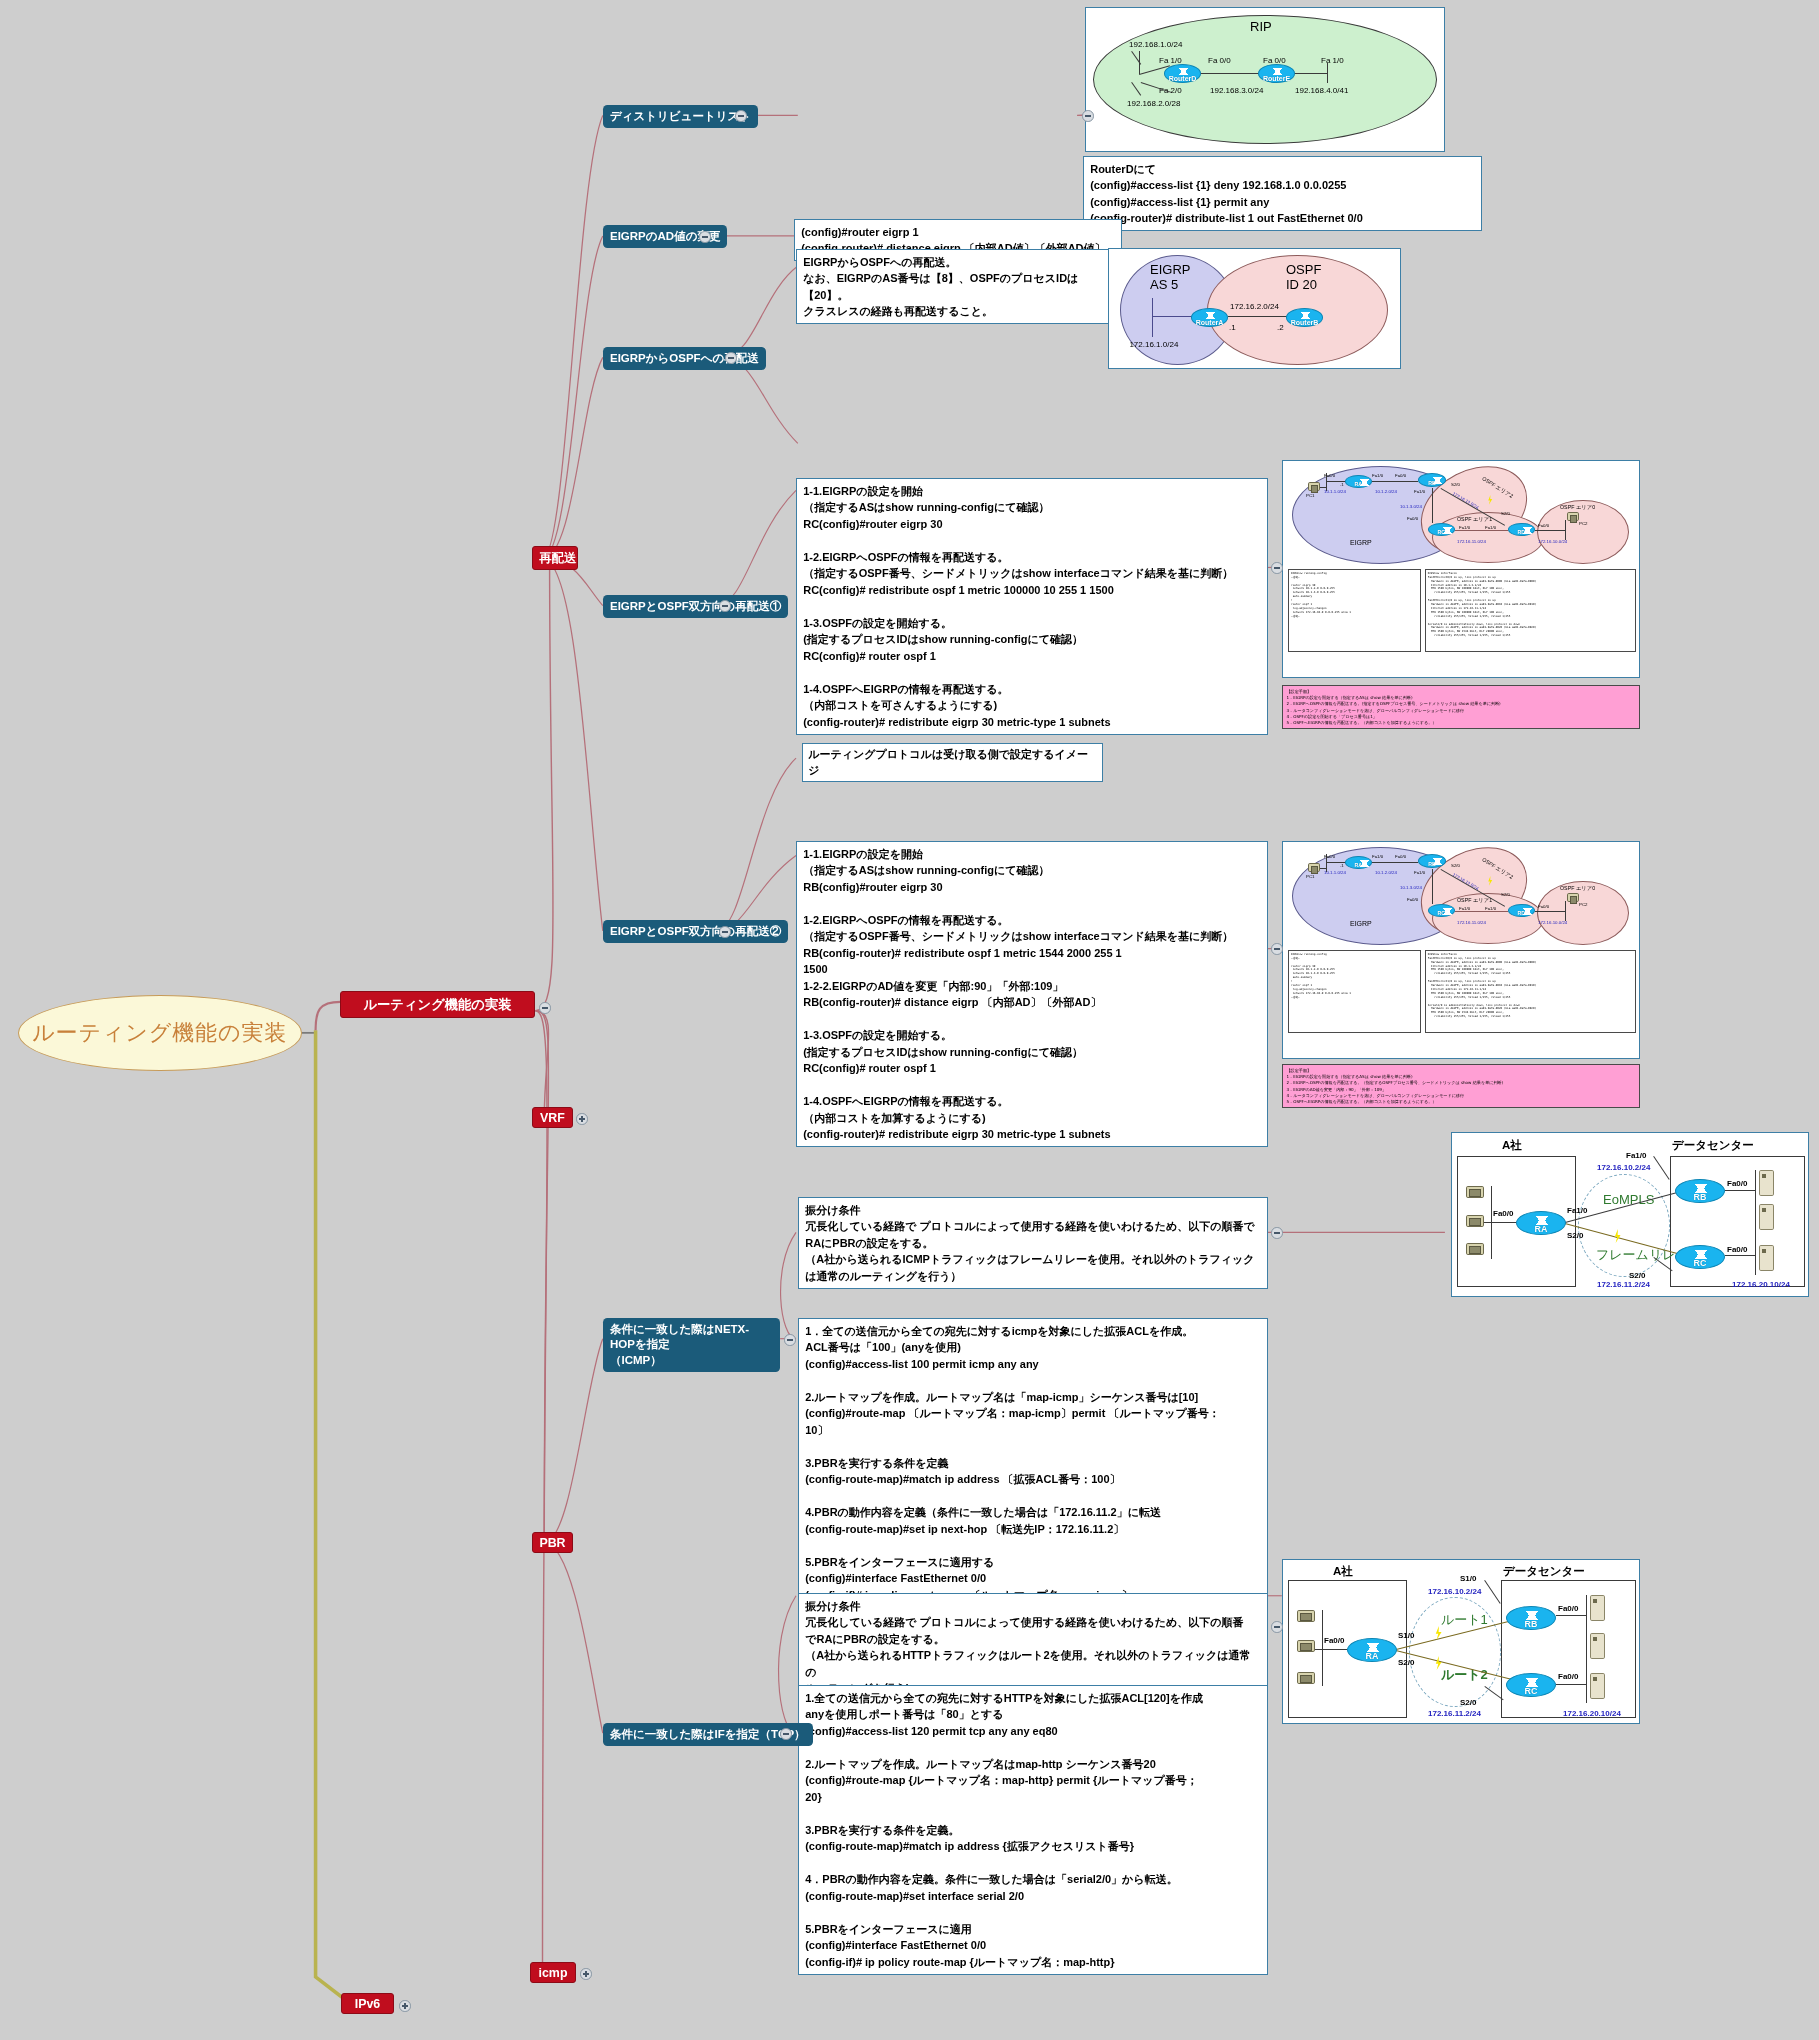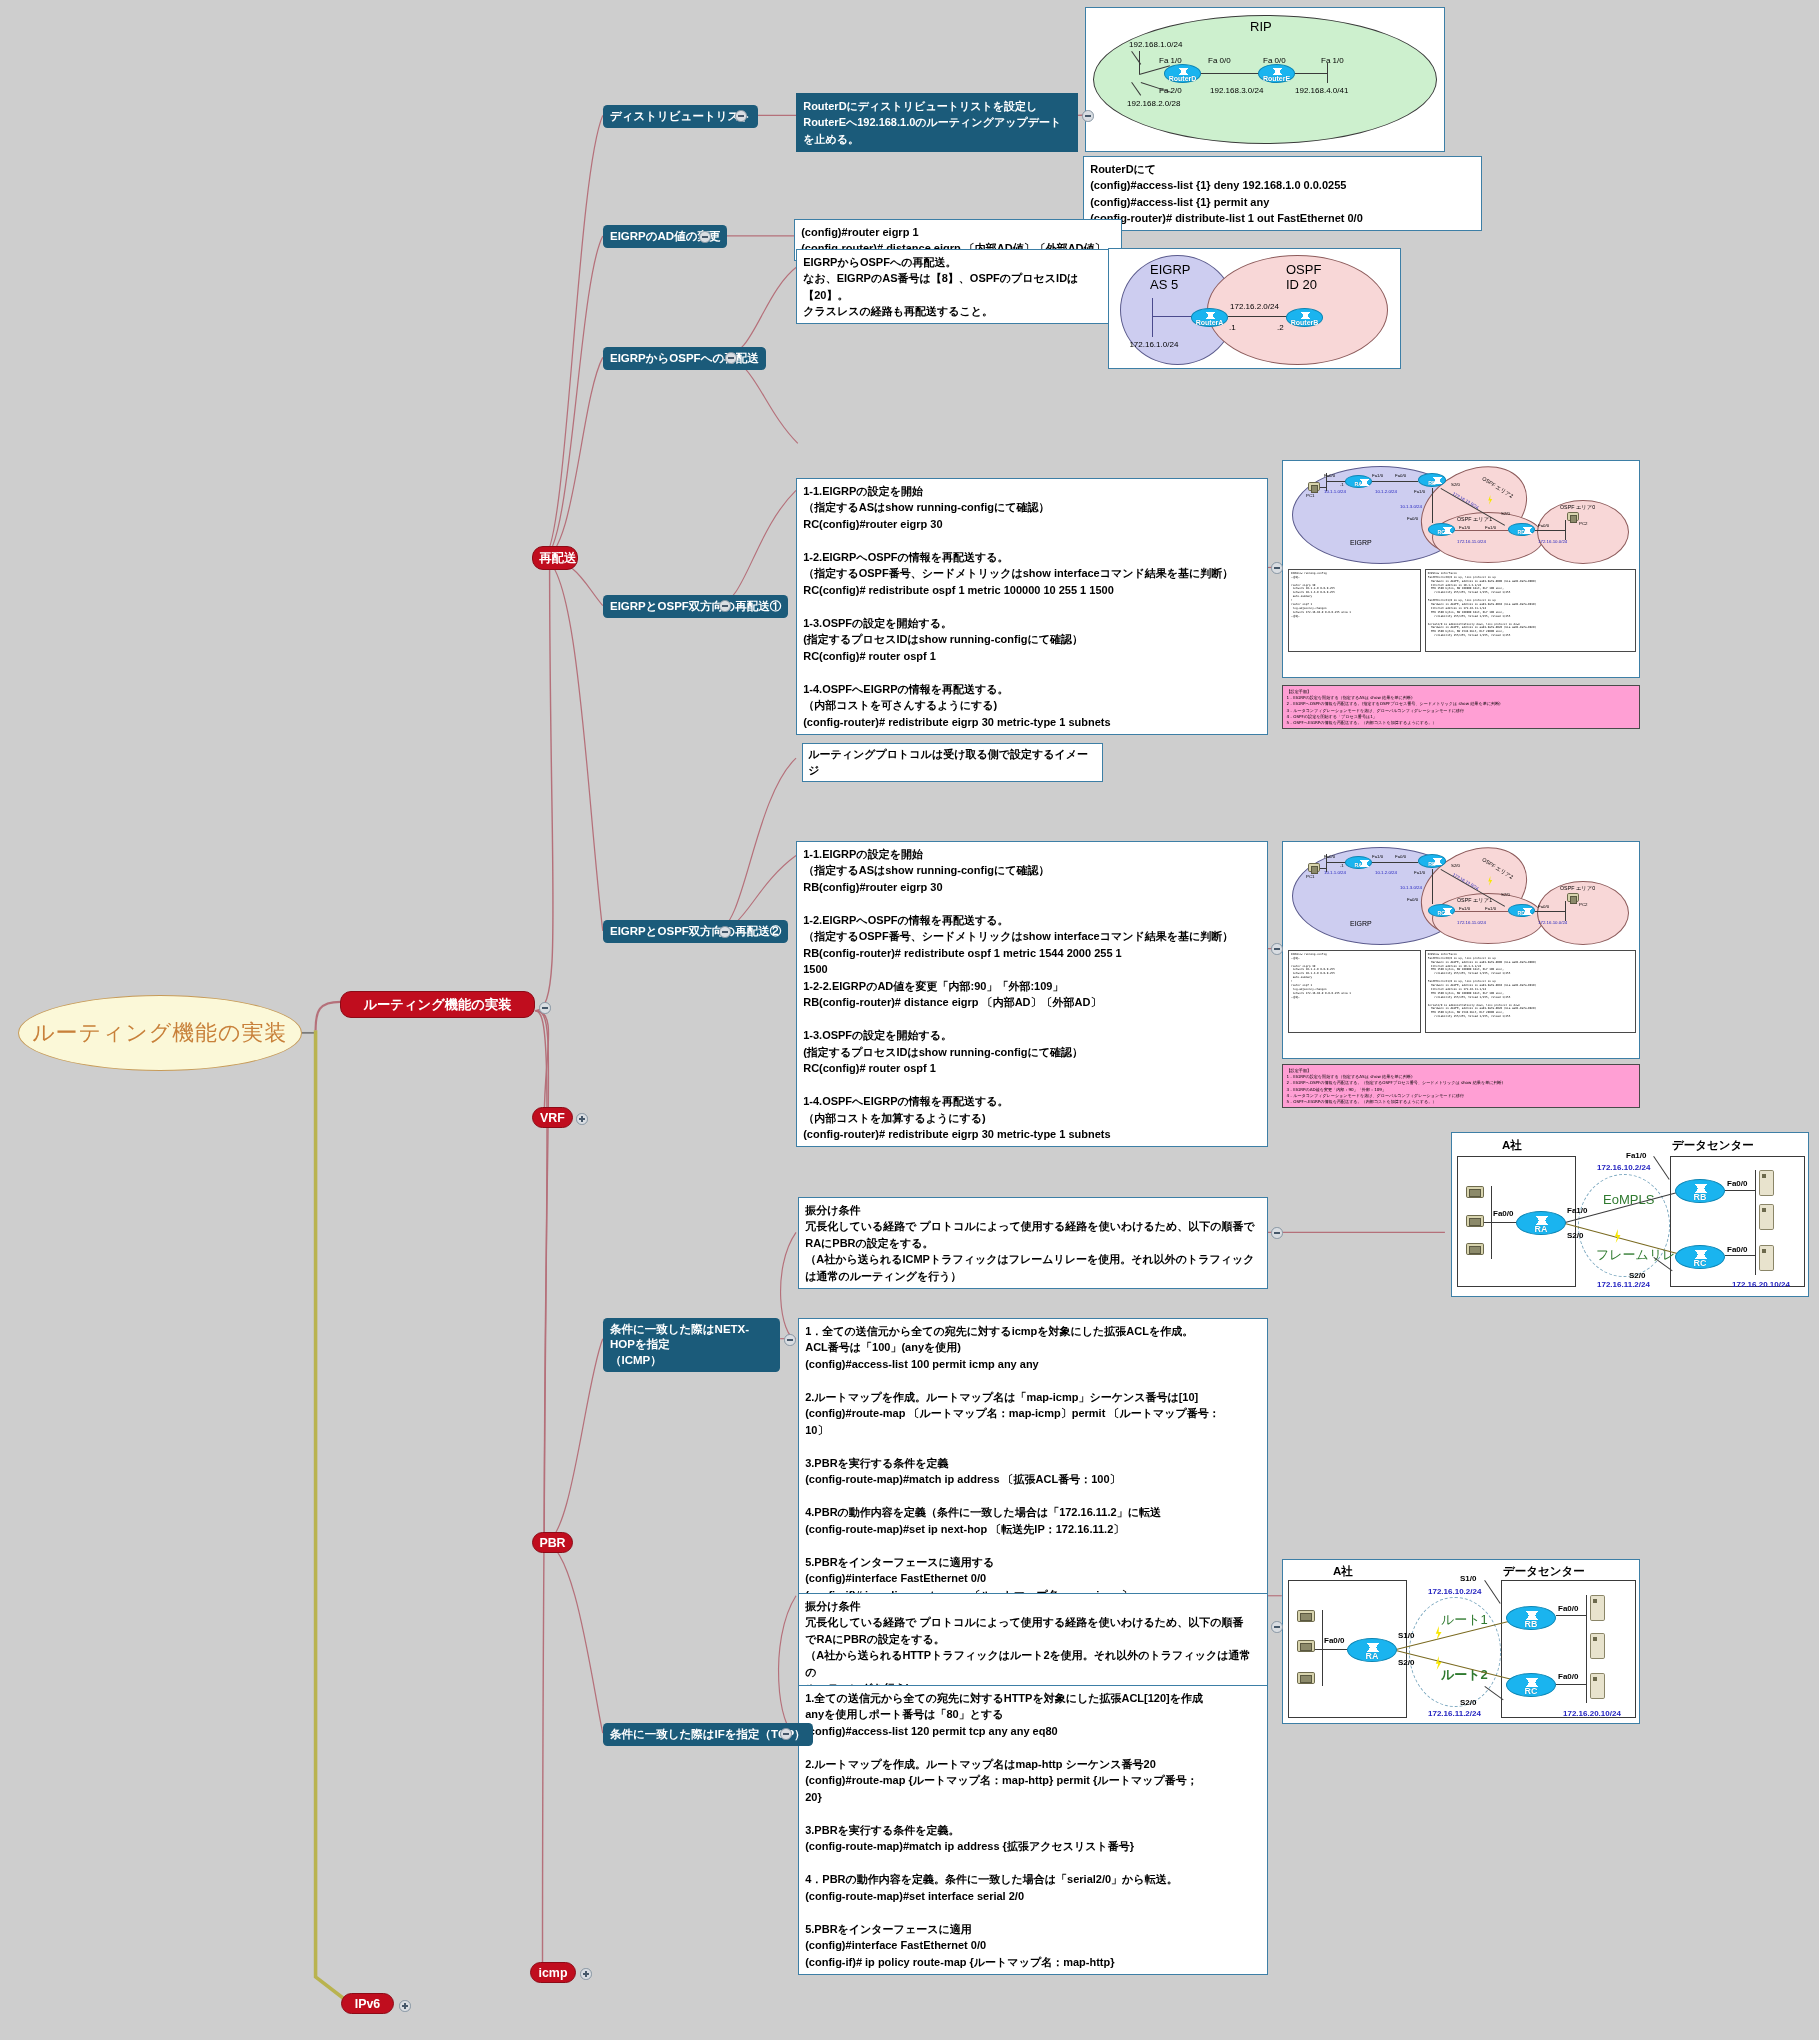--- a/index.html
+++ b/index.html
@@ -25,21 +25,21 @@
     font-size:22px;
     letter-spacing:0.9px;
     z-index:6;
   }
 
   
   .red-node {
     position:absolute;
     background:#c00d1e;
     border:0.9px solid #8c0a16;
-    border-radius:11px;
+    border-radius:3px;
     color:#ffffff;
     font-weight:bold;
     font-size:13.3px;
     padding:3.5px 8px;
     white-space:nowrap;
     z-index:6;
   }
   .red-node.small { font-size:12.4px; padding:2.7px 6.2px; }
 
   
@@ -270,22 +270,20 @@
 <div class="teal-node wide" style="left:603px; top:920px;">EIGRPとOSPF双方向の再配送②</div>
 <div class="handle" style="left:719px; top:926px;"></div>
 
 <div class="teal-node" style="left:603px; top:1318px; width:177px; white-space:pre-line;">条件に一致した際はNETX-HOPを指定
 （ICMP）</div>
 <div class="handle" style="left:784px; top:1334px;"></div>
 
 <div class="teal-node wide" style="left:603px; top:1723px;">条件に一致した際はIFを指定（TCP）</div>
 <div class="handle" style="left:780px; top:1728px;"></div>
 
-<div class="note" style="left:796px; top:93px; width:282px; background:#1b5b7a; color:#fff; border-color:#1b5b7a;">RouterDにディストリビュートリストを設定し
-RouterEへ192.168.1.0のルーティングアップデートを止める。</div>
 <div class="handle" style="left:1082px; top:110px;"></div>
 
 <div class="note" style="left:1083px; top:156px; width:399px;">RouterDにて
 (config)#access-list {1} deny 192.168.1.0 0.0.0255
 (config)#access-list {1} permit any
 (config-router)# distribute-list 1 out FastEthernet 0/0</div>
 
 <div class="note" style="left:794px; top:219px; width:328px;">(config)#router eigrp 1
 (config-router)# distance eigrp 〔内部AD値〕〔外部AD値〕</div>
 

